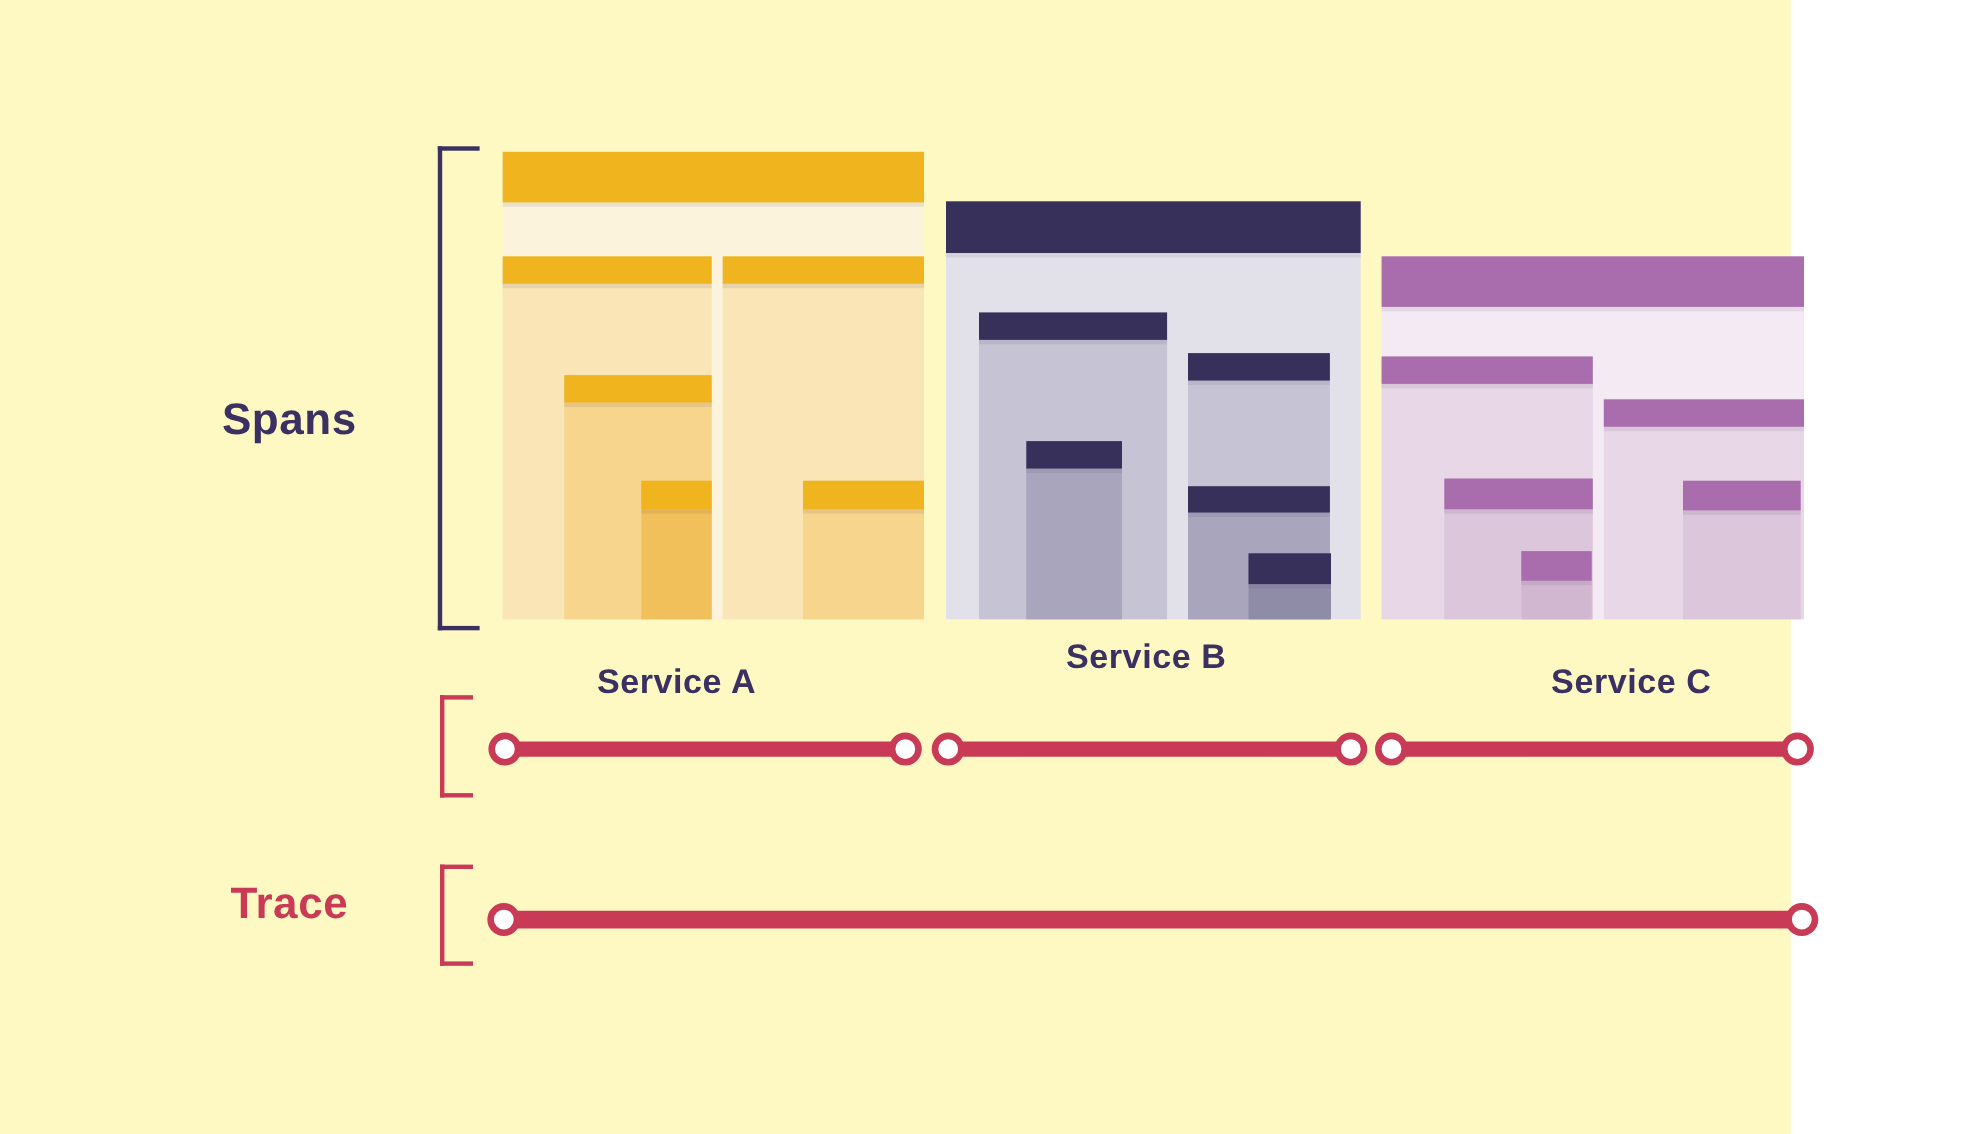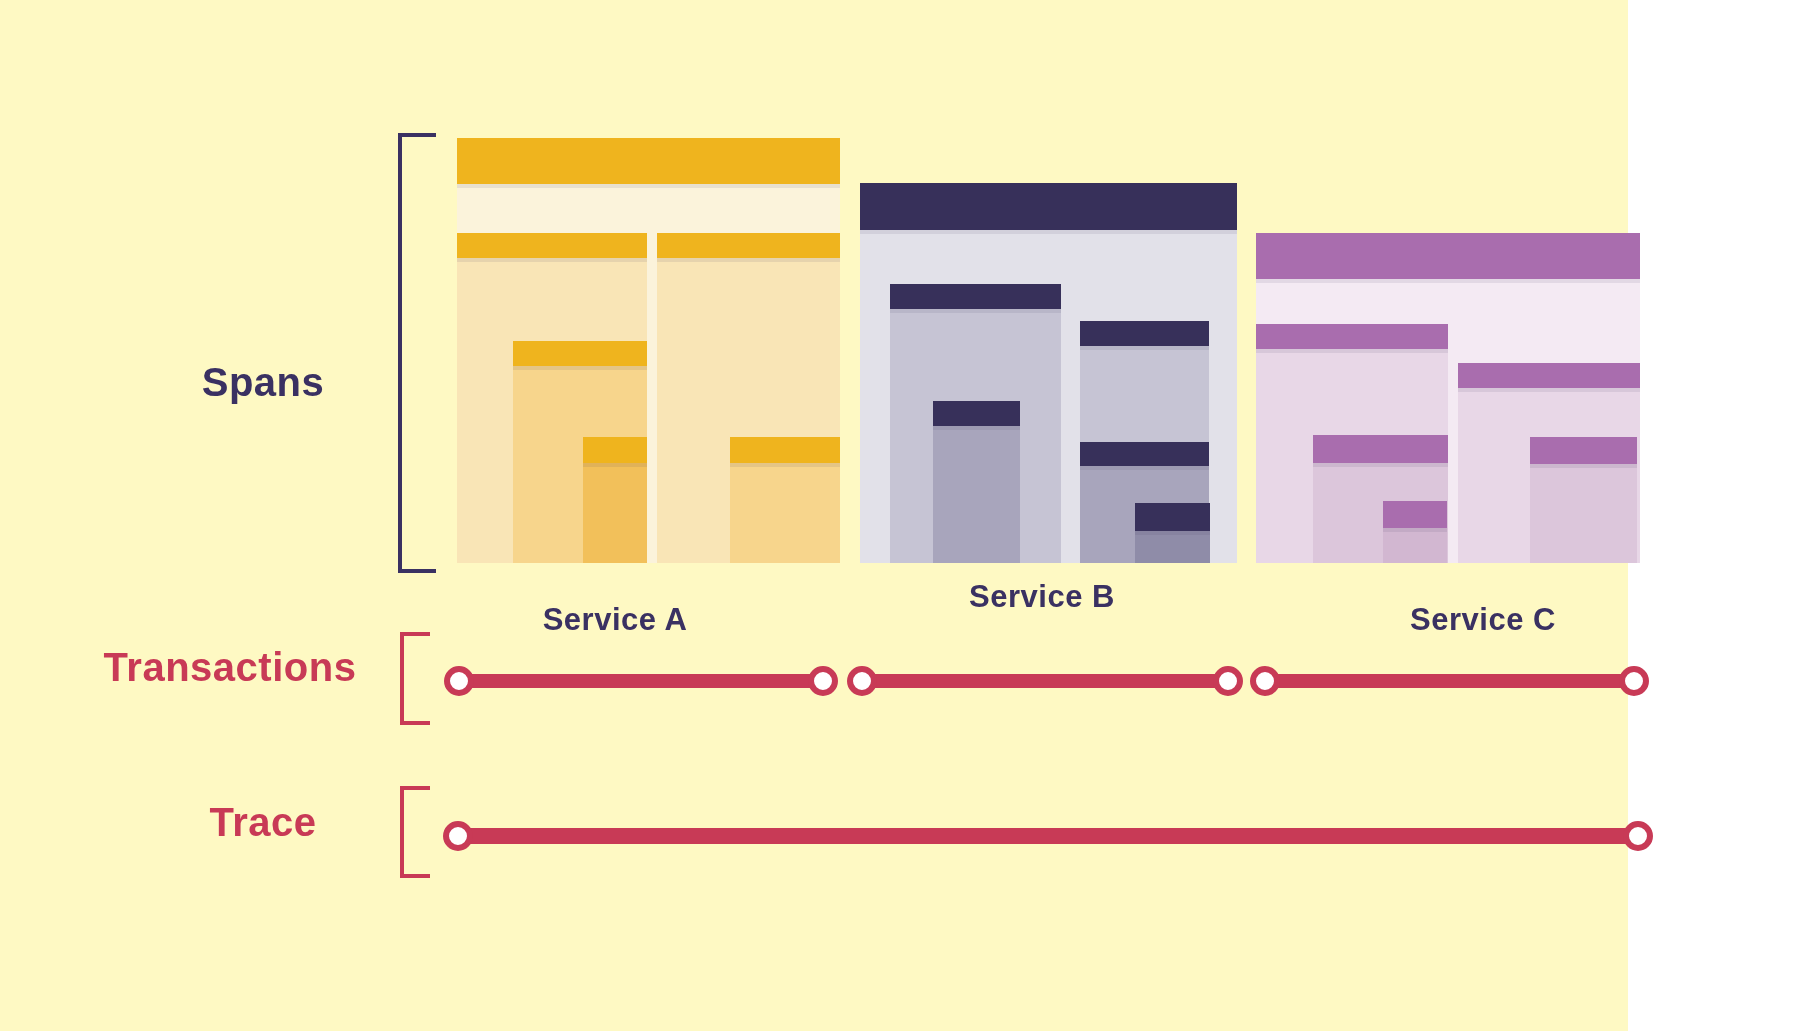--- a/index.html
+++ b/index.html
@@ -83,21 +83,20 @@
       <div class="span-fill" style="left: 1313px; top: 463px; width: 135px; height: 100px; background: rgb(220, 198, 219);"></div>
       <div class="span-bar" style="left: 1313px; top: 435px; width: 135px; height: 28px; background: rgb(169, 109, 174);"></div>
       <div class="span-fill" style="left: 1530px; top: 464px; width: 107px; height: 99px; background: rgb(220, 198, 219);"></div>
       <div class="span-bar" style="left: 1530px; top: 437px; width: 107px; height: 27px; background: rgb(169, 109, 174);"></div>
       <div class="span-fill" style="left: 1383px; top: 528px; width: 64px; height: 35px; background: rgb(210, 183, 209);"></div>
       <div class="span-bar" style="left: 1383px; top: 501px; width: 64px; height: 27px; background: rgb(169, 109, 174);"></div>
       <div class="service-label" style="left: 1435px; top: 620px; margin-left: 48px;">Service C</div>
     </div>
 
   <div class="bracket tx-bracket"></div>
-  <div class="rowlabel red" id="transactions-label">Transactions</div>
   <div id="transactions-layer">
       <div class="tx-line" style="left: 459px; top: 674px; width: 364px; height: 14px;"></div>
       <div class="endpoint" style="left: 444px; top: 666px;"></div>
       <div class="endpoint" style="left: 808px; top: 666px;"></div>
       <div class="tx-line" style="left: 862px; top: 674px; width: 366px; height: 14px;"></div>
       <div class="endpoint" style="left: 847px; top: 666px;"></div>
       <div class="endpoint" style="left: 1213px; top: 666px;"></div>
       <div class="tx-line" style="left: 1265px; top: 674px; width: 369px; height: 14px;"></div>
       <div class="endpoint" style="left: 1250px; top: 666px;"></div>
       <div class="endpoint" style="left: 1619px; top: 666px;"></div>

